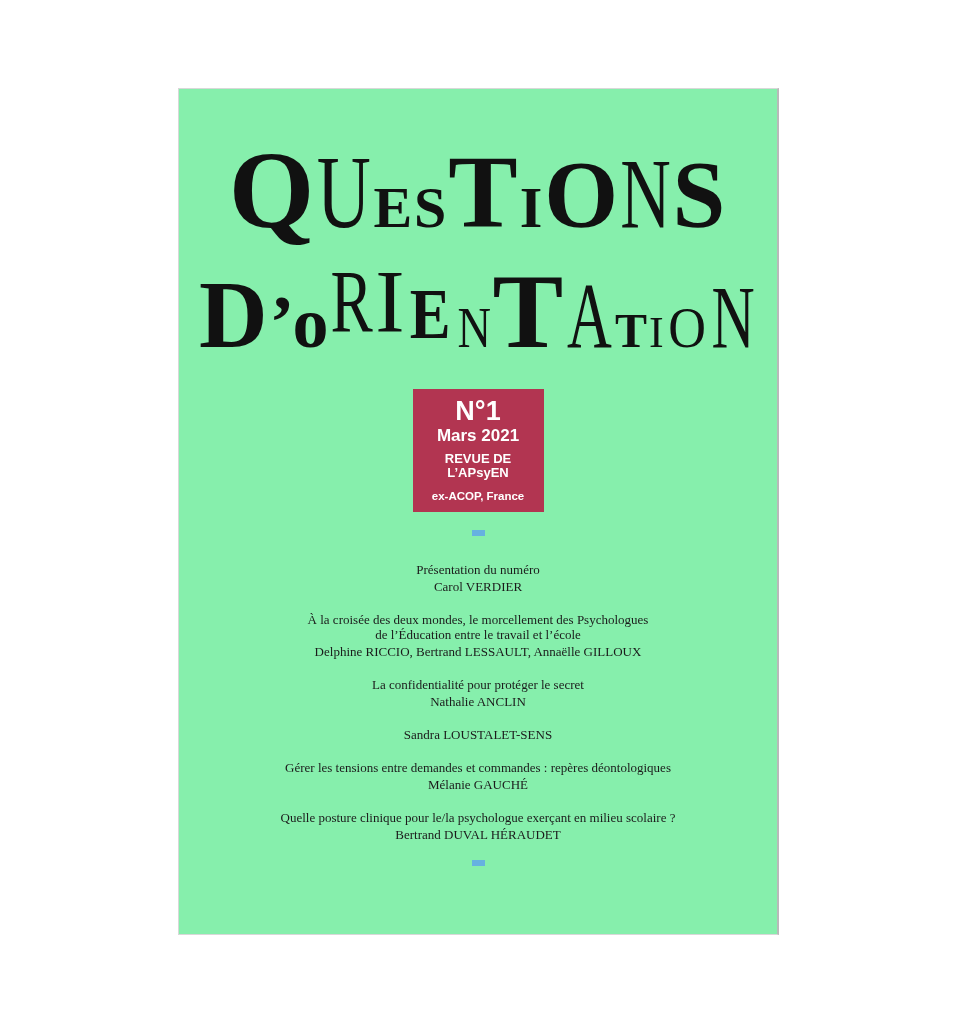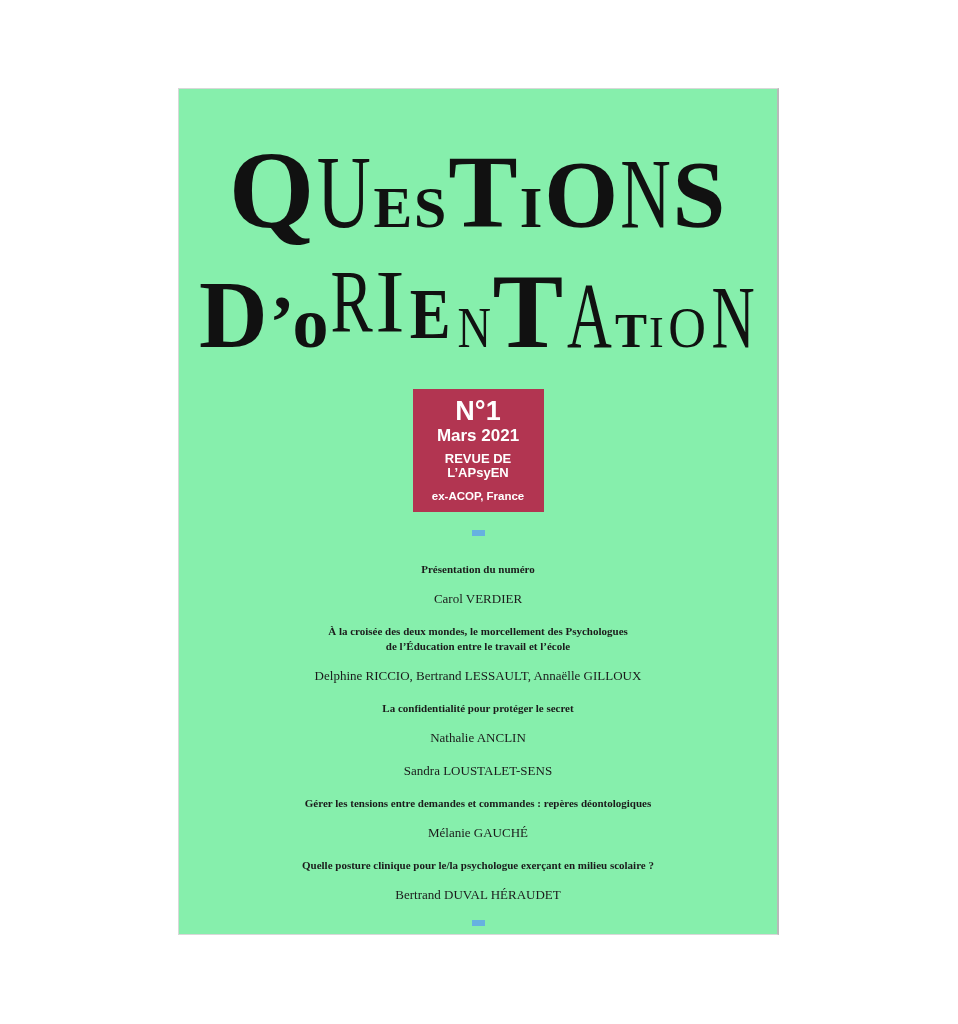--- a/index.html
+++ b/index.html
@@ -77,30 +77,30 @@
   .dash-bottom { margin: 10px auto 0 auto; }
 
   
   .toc {
     width: 480px;
     margin: 0 auto;
     color: #1b1b1b;
   }
   .toc-entry { margin-bottom: 18px; }
   .toc-title {
-    font-size: 11px;
-    font-weight: 700;
+    font-size: 13px;
+    font-weight: 400;
     line-height: 15px;
     white-space: pre-line;
   }
   .toc-authors {
     font-size: 13px;
     font-weight: 400;
     line-height: 15px;
-    margin-top: 14px;
+    margin-top: 2px;
     text-align: center;
   }
 </style>
 </head>
 <body>
 
 <div class="page-card">
 
   <div class="logo">
     <div class="logo-line line1"><span class="ch">Q</span><span class="ch">U</span><span class="ch">E</span><span class="ch">S</span><span class="ch">T</span><span class="ch">I</span><span class="ch">O</span><span class="ch">N</span><span class="ch">S</span></div>

